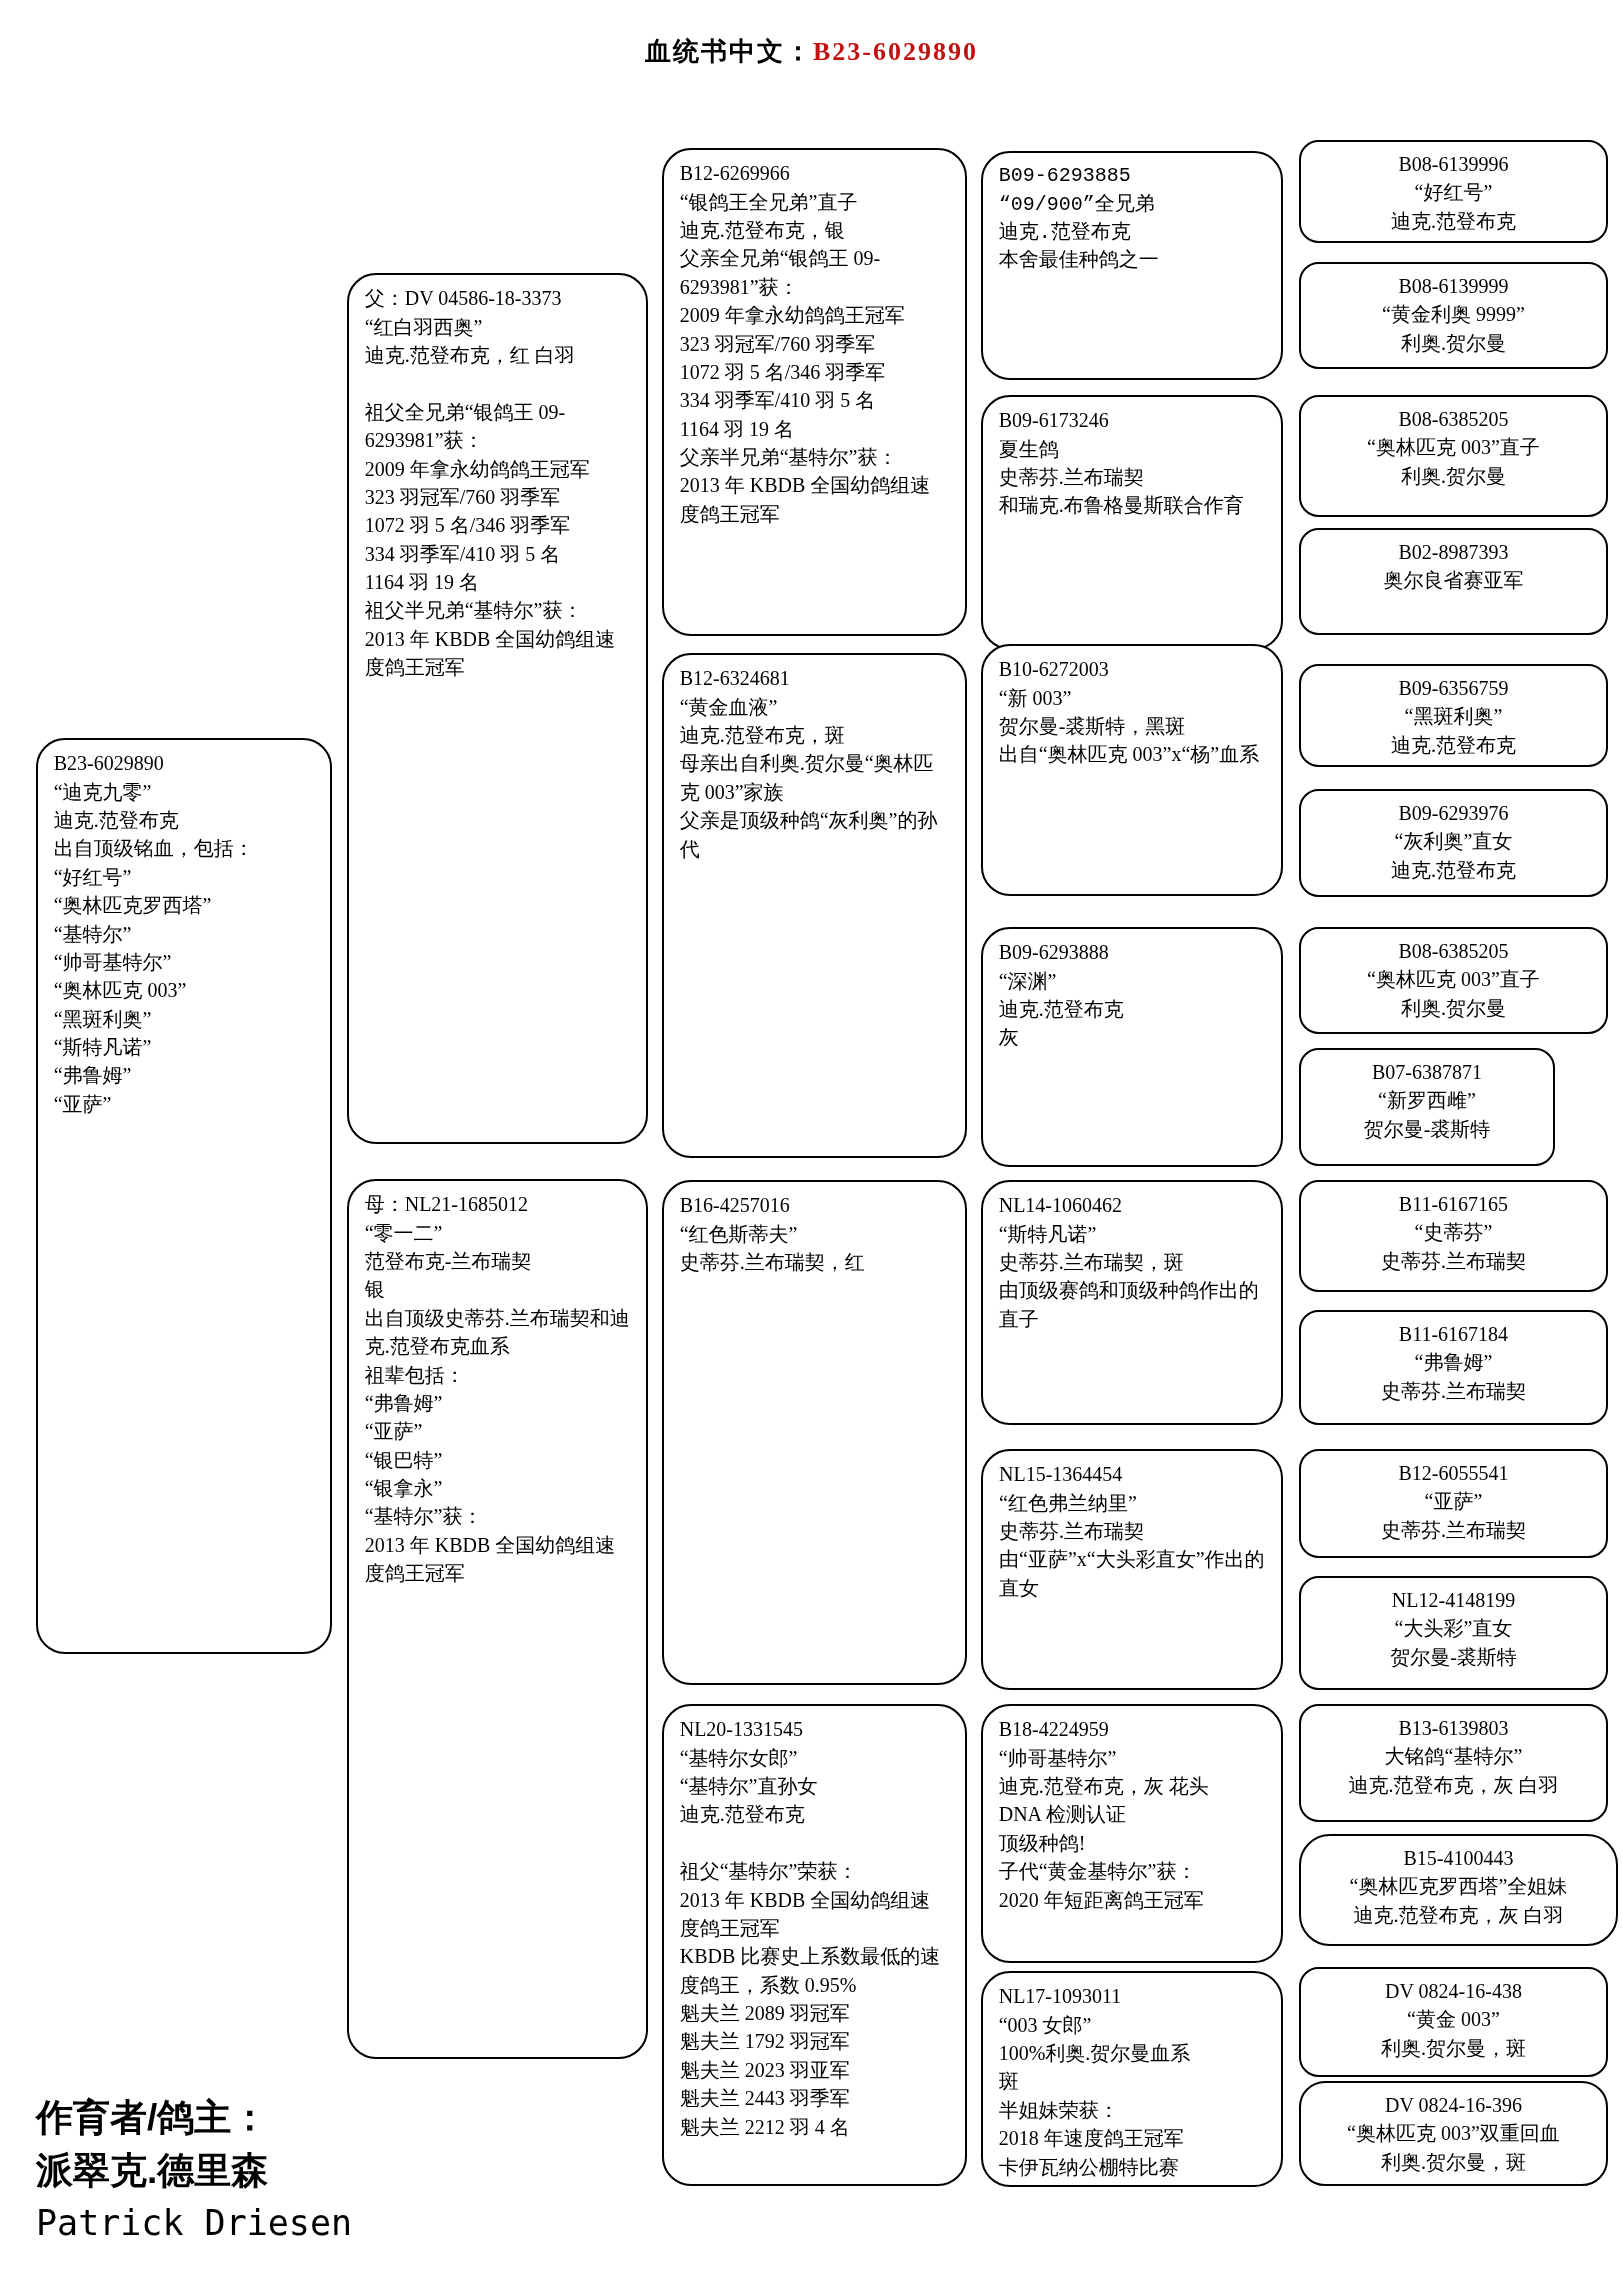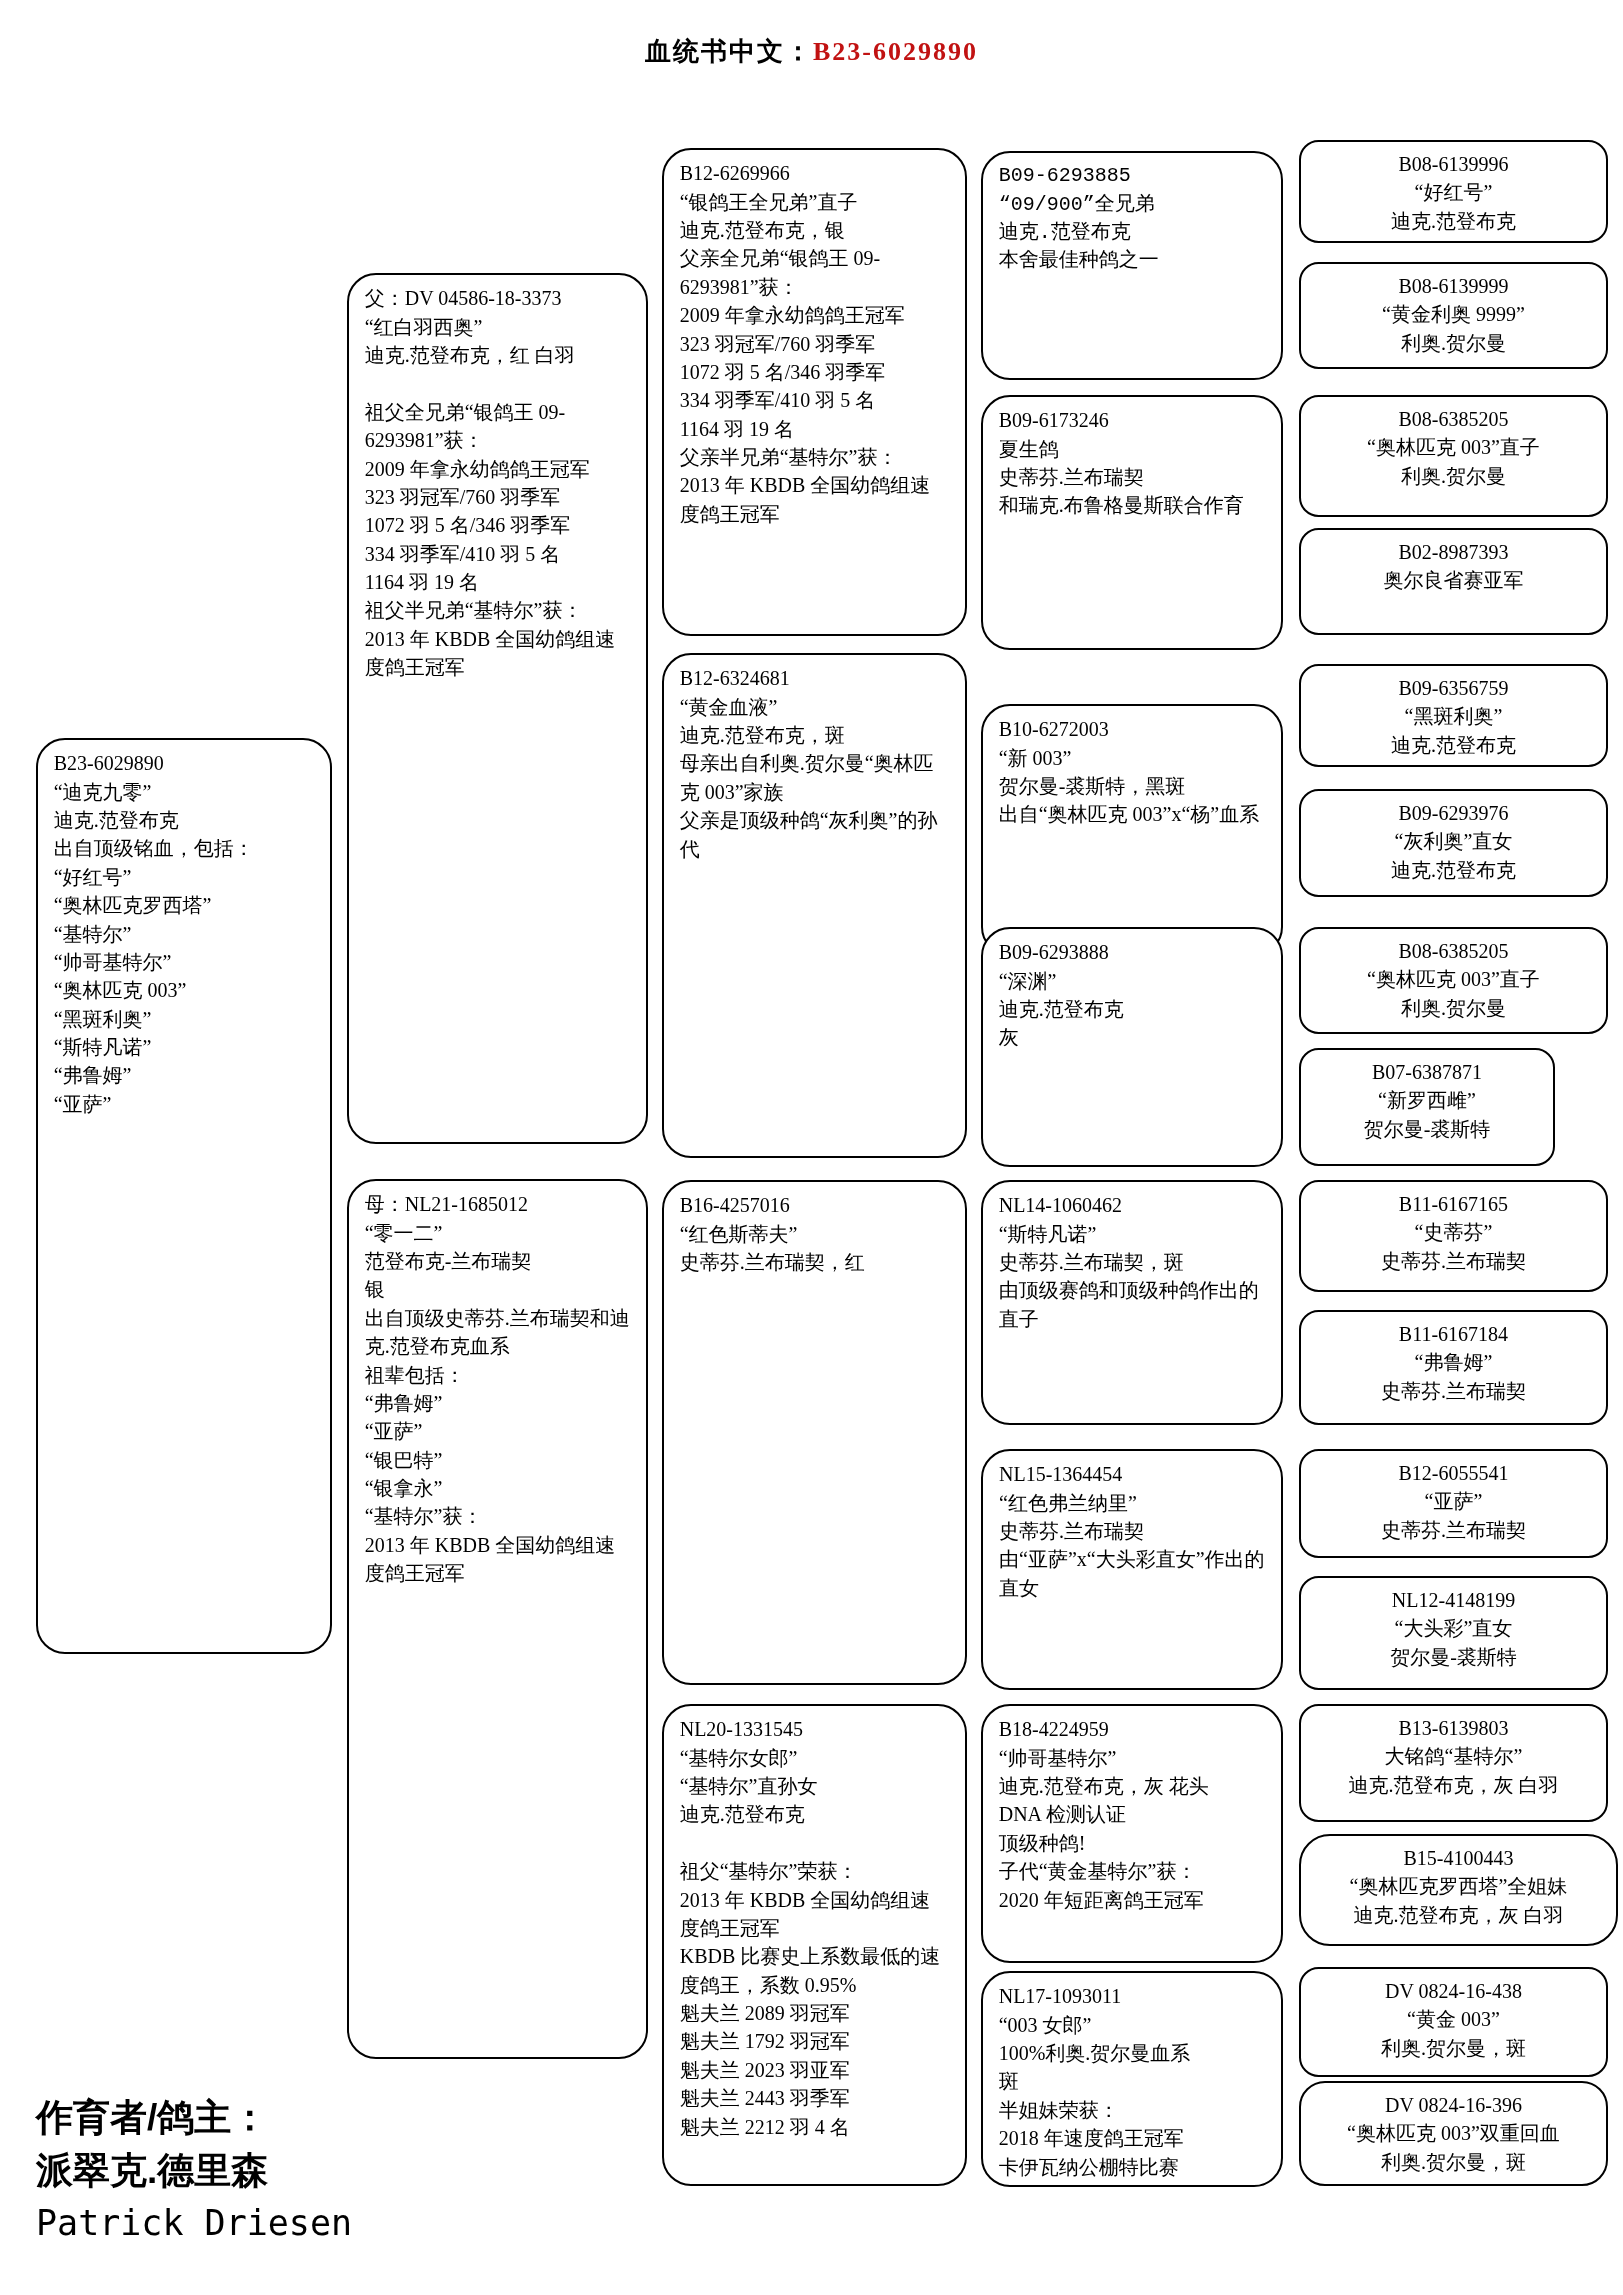--- a/index.html
+++ b/index.html
@@ -146,21 +146,21 @@
     <div class="body">“09/900”全兄弟
 迪克.范登布克
 本舍最佳种鸽之一</div>
   </div>
   <div class="pbox" style="left:981px;top:395px;width:302px;height:255px;">
     <div class="ring">B09-6173246</div>
     <div class="body">夏生鸽
 史蒂芬.兰布瑞契
 和瑞克.布鲁格曼斯联合作育</div>
   </div>
-  <div class="pbox" style="left:981px;top:704px;width:302px;height:252px;">
+  <div class="pbox" style="left:981px;top:644px;width:302px;height:252px;">
     <div class="ring">B10-6272003</div>
     <div class="body">“新 003”
 贺尔曼-裘斯特，黑斑
 出自“奥林匹克 003”x“杨”血系</div>
   </div>
   <div class="pbox" style="left:981px;top:927px;width:302px;height:240px;">
     <div class="ring">B09-6293888</div>
     <div class="body">“深渊”
 迪克.范登布克
 灰</div>

